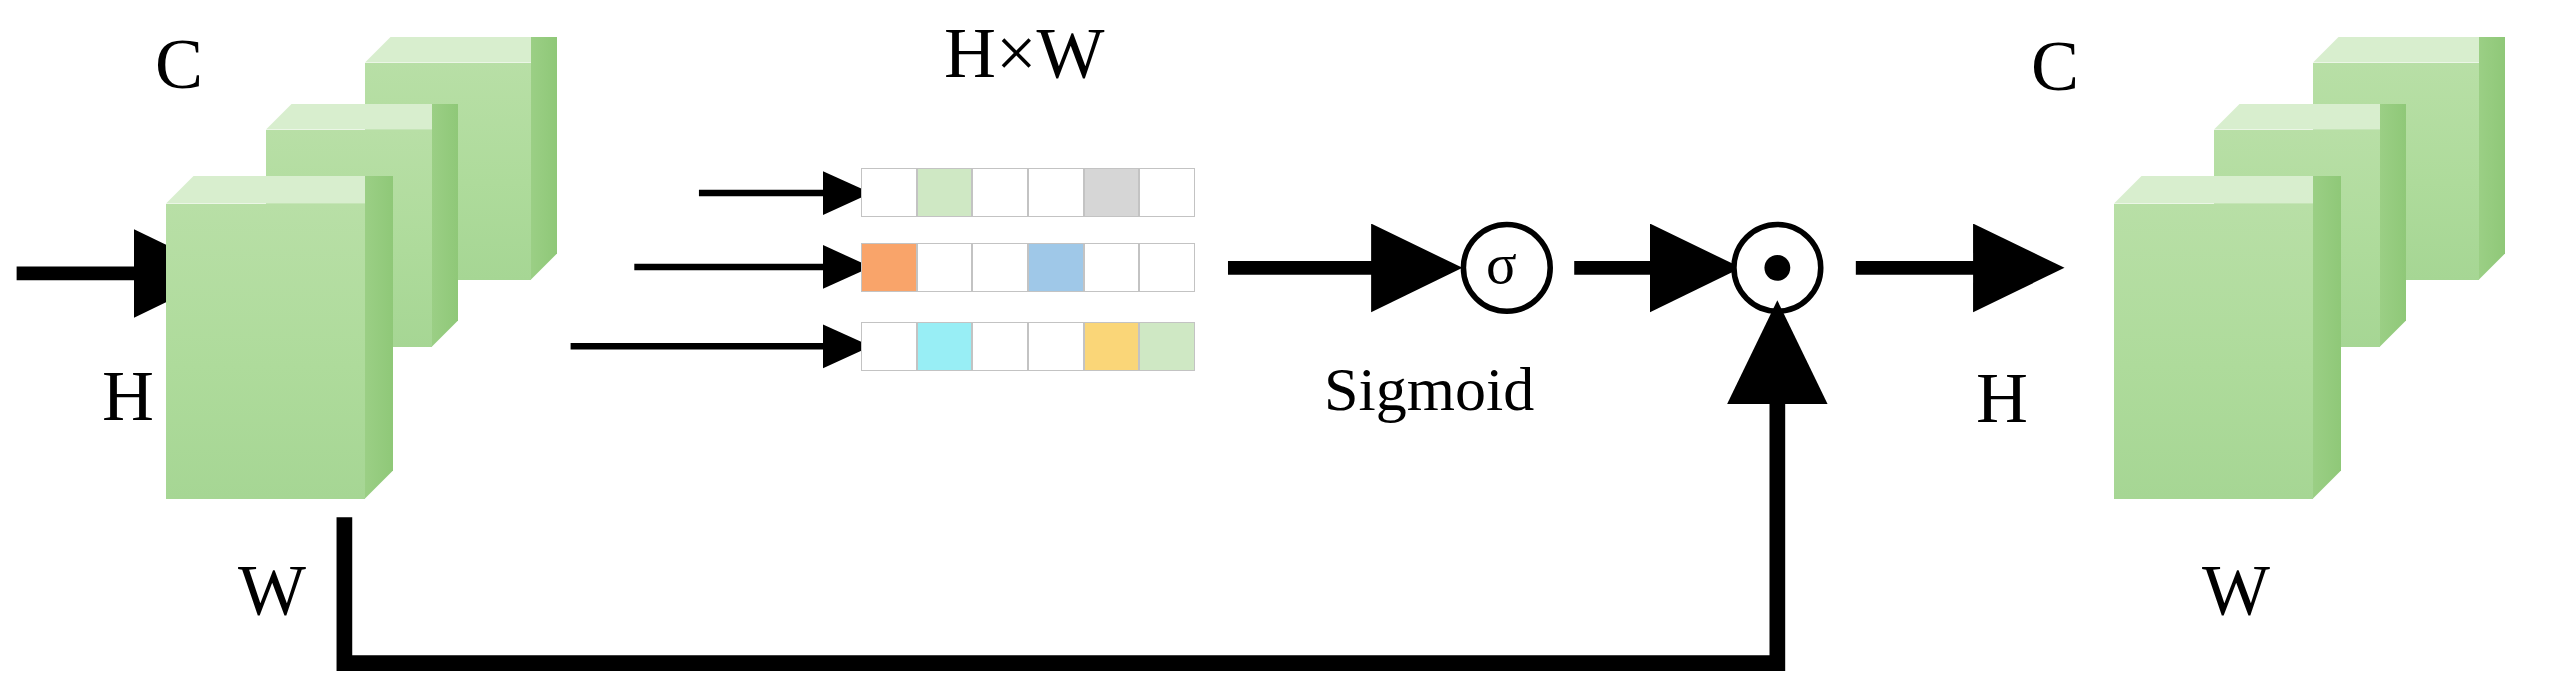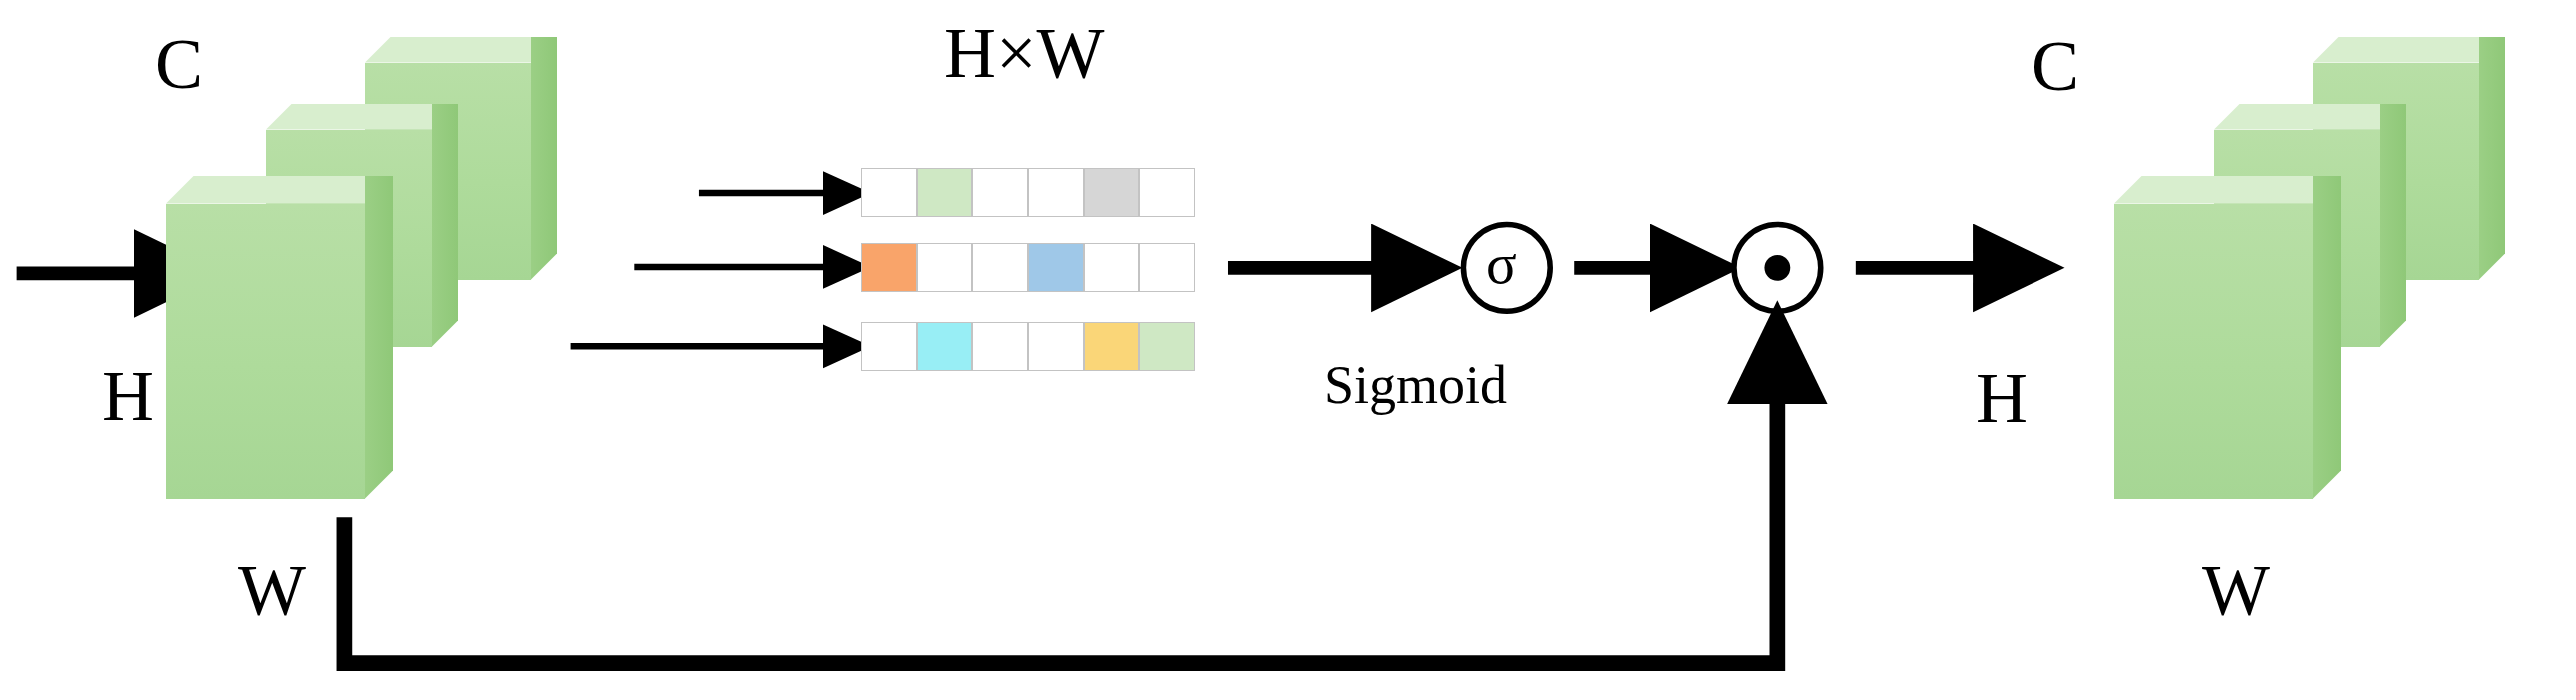--- a/index.html
+++ b/index.html
@@ -133,21 +133,21 @@
   <div class="gridrow" style="left:861px;top:322px;width:334px;height:49px;">
       <div class="gcell" style="flex: 1 1 0px; background: rgb(255, 255, 255); border-color: rgb(195, 195, 195); border-right-width: 1.8px;"></div>
       <div class="gcell" style="flex: 1 1 0px; background: rgb(152, 238, 245); border-color: rgb(195, 195, 195); border-right-width: 1.8px;"></div>
       <div class="gcell" style="flex: 1 1 0px; background: rgb(255, 255, 255); border-color: rgb(195, 195, 195); border-right-width: 1.8px;"></div>
       <div class="gcell" style="flex: 1 1 0px; background: rgb(255, 255, 255); border-color: rgb(195, 195, 195); border-right-width: 1.8px;"></div>
       <div class="gcell" style="flex: 1 1 0px; background: rgb(250, 214, 120); border-color: rgb(195, 195, 195); border-right-width: 1.8px;"></div>
       <div class="gcell" style="flex: 1 1 0px; background: rgb(207, 232, 196); border-color: rgb(195, 195, 195);"></div>
     </div>
 
   <div class="lbl" style="left:1486px;top:235px;font-size:57px;">σ</div>
-  <div class="lbl" style="left:1324px;top:358px;font-size:54px;">Sigmoid</div>
+  <div class="lbl" style="left:1324px;top:358px;font-size:62px;">Sigmoid</div>
 
   <div class="stack" style="left:2114px;top:18.5px;width:443px;height:314px;">
 
     <div class="slab" style="left:199px;top:44px;width:166px;height:217px;">
       <div class="topbev" style="left:0;top:-26px;width:166px;height:26px;
                   background:#d8eece;
                   clip-path:polygon(26px 0,166px 0,166px 26px,0 26px);"></div>
       <div class="face"></div>
       <div class="sidebev" style="left:166px;top:-26px;width:26px;height:243px;
                   background:linear-gradient(90deg,#9bcf85,#8fc878);

